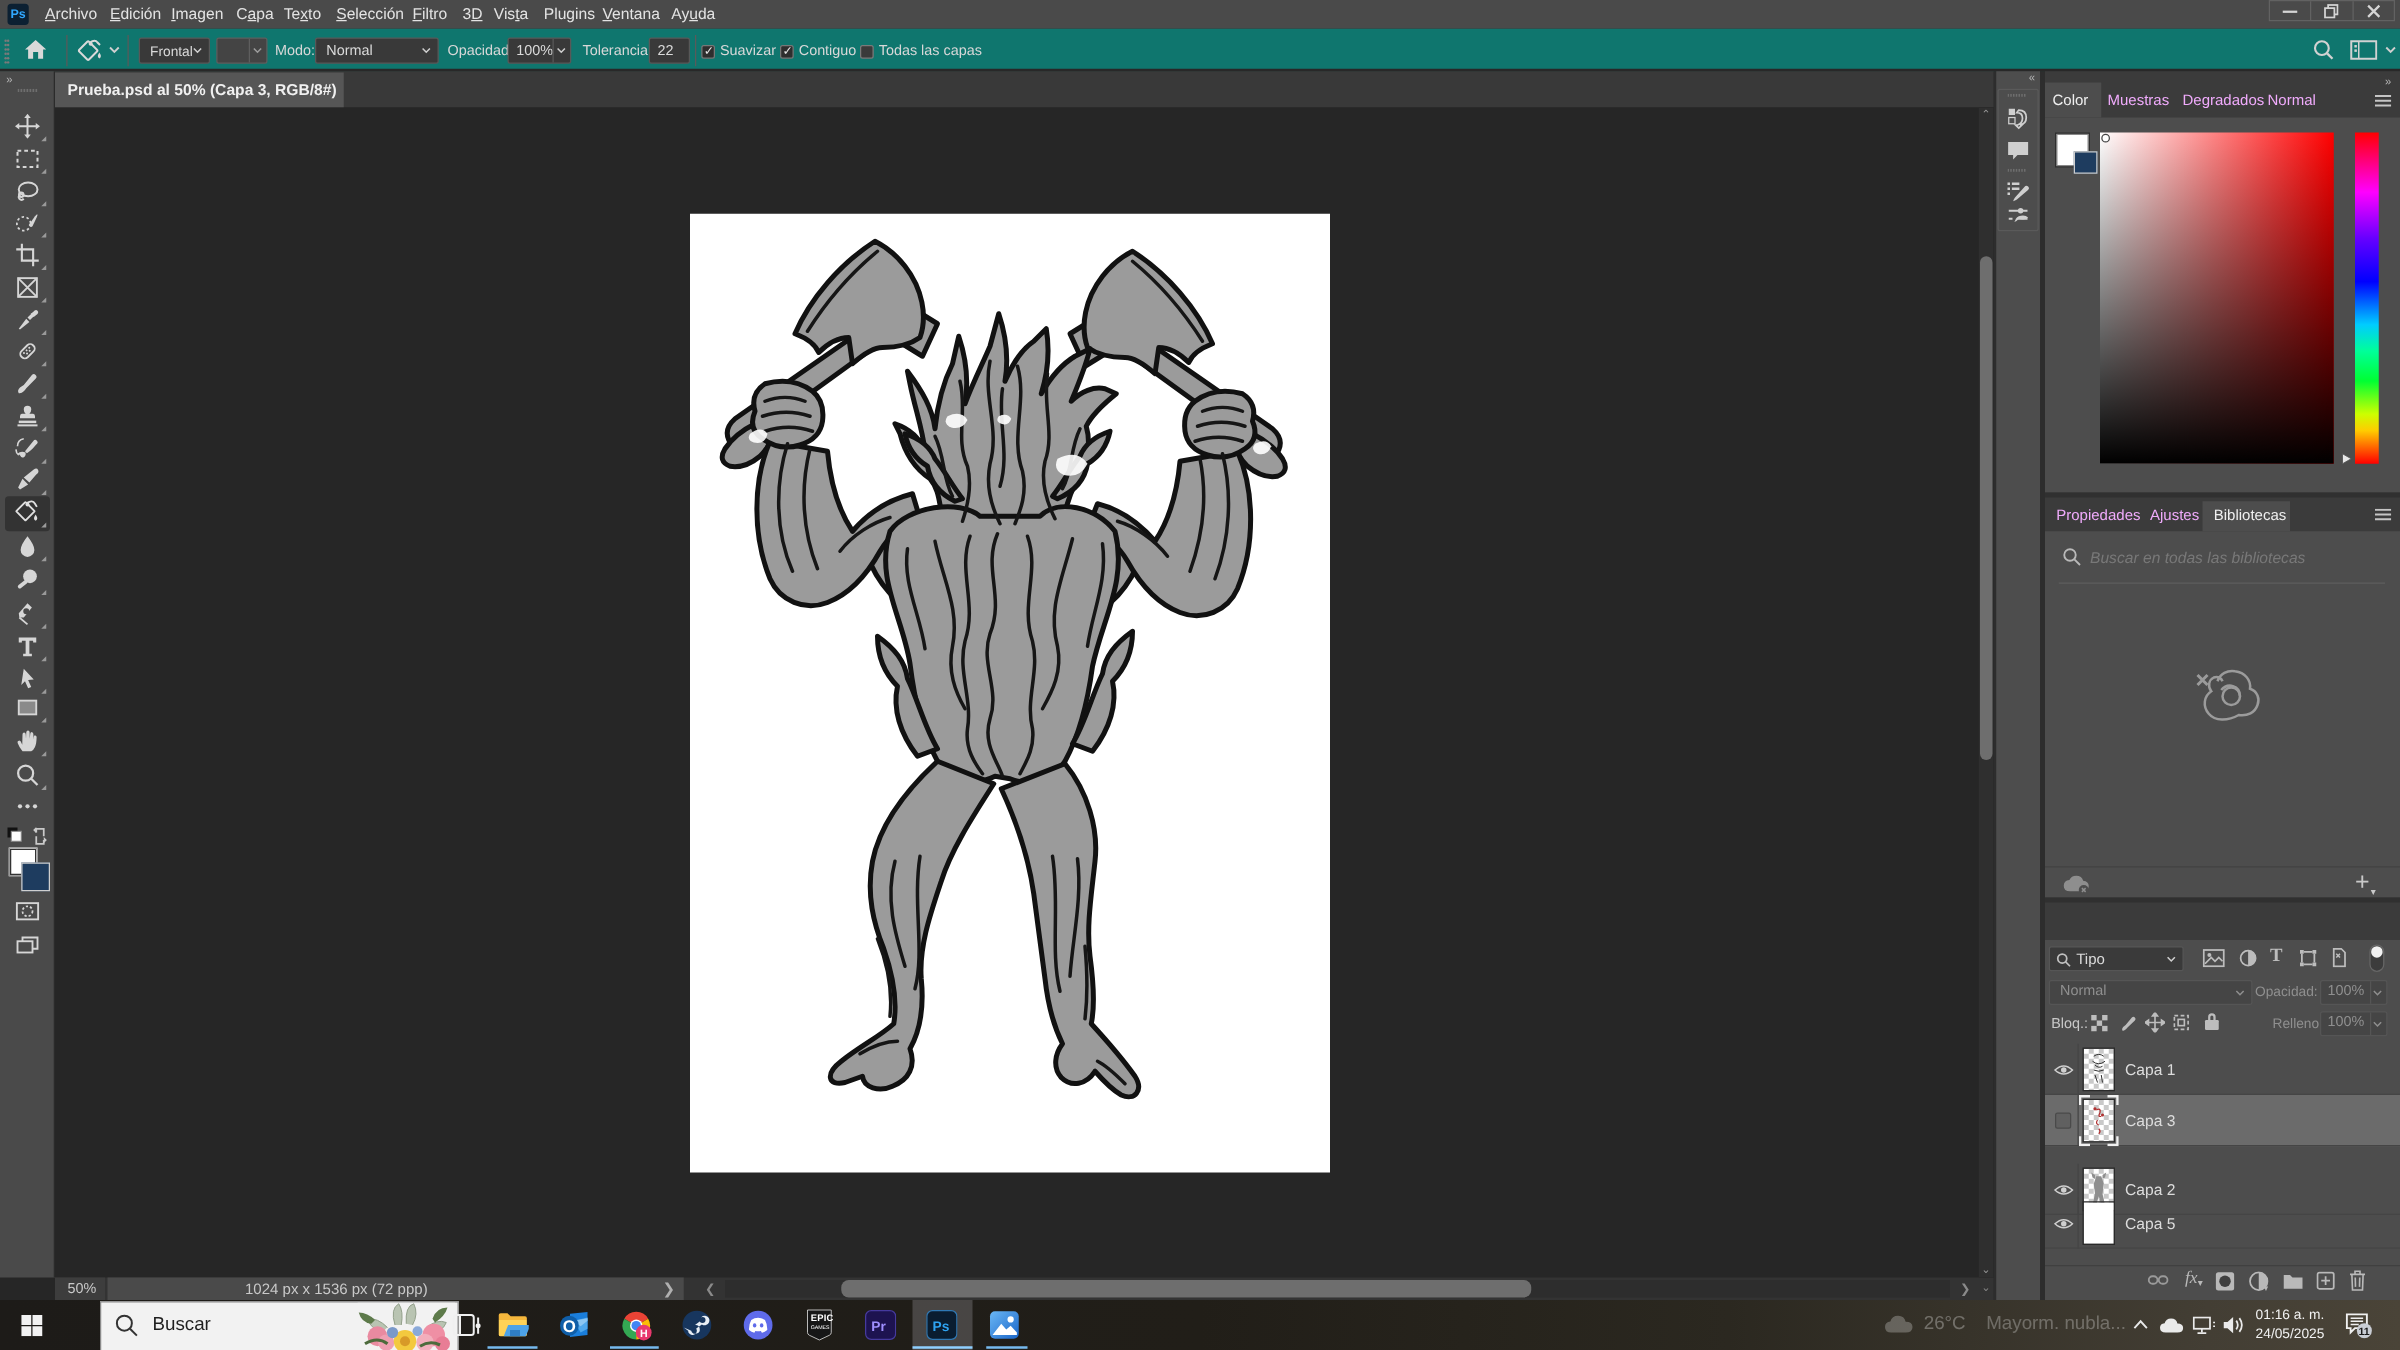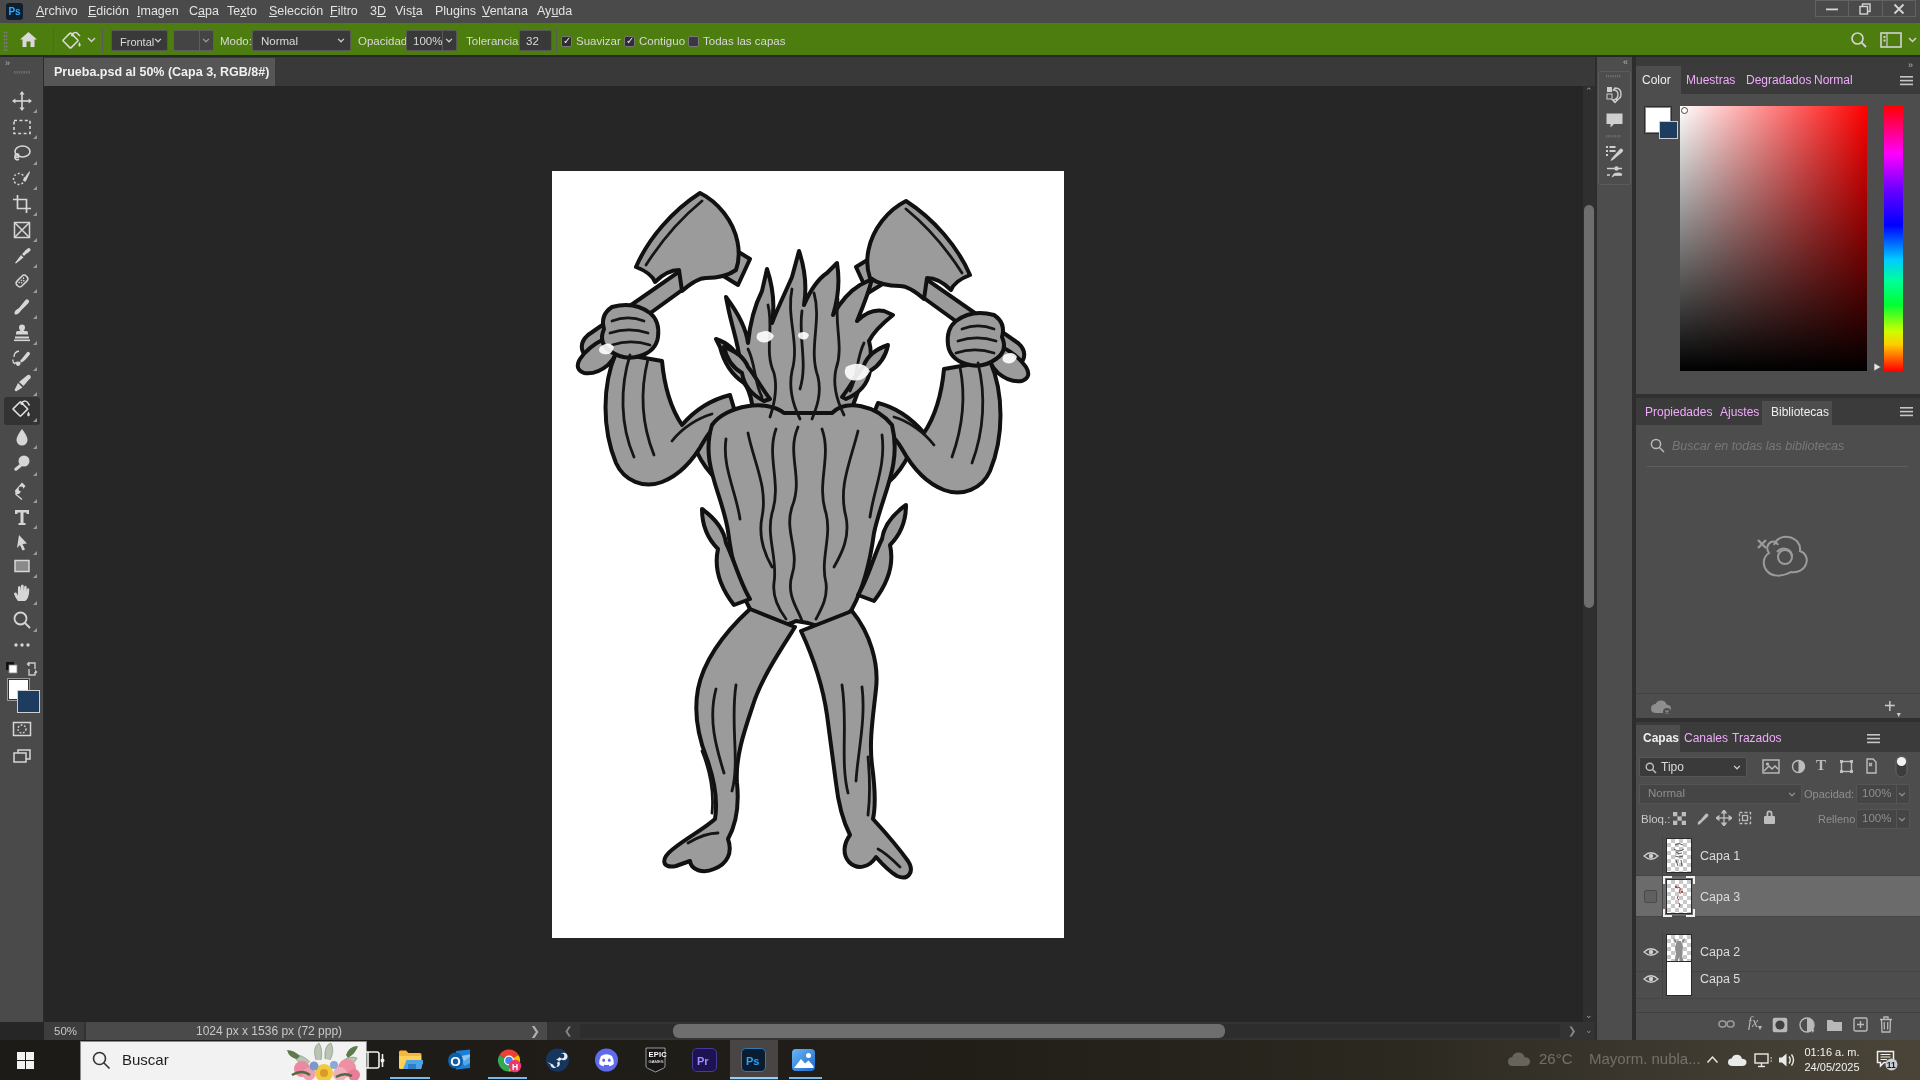--- a/index.html
+++ b/index.html
@@ -7,21 +7,21 @@
 .abs { position:absolute; }
 #app { position:absolute; left:0; top:0; width:1920px; height:1040px; }
 
 #menubar { position:absolute; left:0; top:0; width:1920px; height:23px; background:#4a4a4a; }
 #menubar .mi { position:absolute; top:4px; font-size:12.5px; color:#e3e3e3; }
 #pslogo { position:absolute; left:6px; top:3px; width:17px; height:17px; background:#0c2032; border-radius:3px; color:#31a8ff; font-size:10px; font-weight:bold; text-align:center; line-height:17px; }
 #winbtns { position:absolute; right:4px; top:0; width:101px; height:17px; border:1px solid #626262; display:flex; }
 #winbtns div { flex:1; border-right:1px solid #626262; text-align:center; }
 #winbtns div:last-child { border-right:none; }
 
-#optionsbar { position:absolute; left:0; top:23px; width:1920px; height:34px; background:#4d7c0f; border-bottom:2px solid #282828; }
+#optionsbar { position:absolute; left:0; top:23px; width:1920px; height:34px; background:#0f766e; border-bottom:2px solid #282828; }
 #optionsbar .lbl { position:absolute; top:12px; font-size:11.5px; color:#d8d8d8; }
 .combo { position:absolute; top:7px; height:21px; background:#393939; border:1px solid #585858; border-radius:2px; color:#dadada; font-size:12px; }
 .combo .tx { position:absolute; left:8px; top:4px; font-size:11.5px; }
 .combo .caret { position:absolute; right:5px; top:7px; width:8px; height:5px; }
 .vsep { position:absolute; top:5px; width:1px; height:25px; background:#5a5a5a; }
 .chk { position:absolute; top:13px; width:11px; height:11px; border-radius:2px; }
 .chk.on { background:#2e2e2e; border:1px solid #777; }
 .chk.off { background:#3a3a3a; border:1px solid #7a7a7a; }
 .chk.on:after { content:"✓"; position:absolute; left:1px; top:-2px; color:#e8e8e8; font-size:10px; }
 
@@ -147,21 +147,21 @@
     <div class="lbl" style="left:358px">Opacidad:</div>
     <div class="combo" style="left:406px;width:51px">
         <span class="tx" style="left:6px">100%</span>
         <div style="position:absolute;right:13px;top:0;width:1px;height:19px;background:#585858"></div>
         <svg class="caret" style="right:3px" viewBox="0 0 9 6">
           <path d="M1 1 L4.5 4.5 L8 1" stroke="#cfcfcf" stroke-width="1.5" fill="none"></path>
         </svg>
       </div>
     <div class="lbl" style="left:466px">Tolerancia:</div>
     <div class="combo" style="left:519px;width:33px">
-        <span class="tx" style="left:6px">32</span>
+        <span class="tx" style="left:6px">22</span>
       </div>
     <div class="vsep" style="left:556px"></div>
     <div class="chk on" style="left:561px"></div>
     <div class="lbl" style="left:576px">Suavizar</div>
     <div class="chk on" style="left:624px"></div>
     <div class="lbl" style="left:639px">Contiguo</div>
     <div class="chk off" style="left:688px"></div>
     <div class="lbl" style="left:703px">Todas las capas</div>
     <svg class="abs" style="left:1850px;top:8px" width="18" height="18" viewBox="0 0 18 18">
         <circle cx="7.5" cy="7.5" r="5.5" stroke="#d2d2d2" stroke-width="1.7" fill="none"></circle>
@@ -600,33 +600,20 @@
       <div class="abs" style="left:0px;top:636px;width:284px;height:1px;background:#424242"></div>
       <svg class="abs" style="left:14px;top:643px" width="24" height="16" viewBox="0 0 24 16">
           <path d="M6 13 q -5 0 -5 -4.5 q 0 -4 4.5 -4.5 q 1.5 -3.5 5.5 -3.5 q 4.5 0 5.5 4 q 4.5 0.5 4.5 4.3 q 0 4.2 -5 4.2 Z" fill="#8e8e8e"></path>
           <circle cx="17" cy="12" r="4" fill="#4d4d4d"></circle>
           <path d="M15.5 10.5 L18.5 13.5 M18.5 10.5 L15.5 13.5" stroke="#8e8e8e" stroke-width="1.2"></path>
         </svg>
       <div class="abs" style="left:248px;top:638px;color:#c9c9c9;font-size:20px;font-weight:lighter">+<span style="font-size:8px;position:relative;top:4px;left:1px">▾</span></div>
       <div class="abs" style="left:0;top:661px;width:284px;height:4px;background:#303030"></div>
 
       <div class="pbody" style="top:695px;height:288px"></div>
-      <div class="ptabs" style="top:665px;height:30px">
-        <div style="position:absolute;left:0px;top:3px;width:44px;height:27px;background:#4d4d4d"></div>
-        <div class="ptab active" style="left:7px;top:9px;font-weight:bold">Capas</div>
-        <div class="ptab" style="left:48px;top:9px">Canales</div>
-        <div class="ptab" style="left:96px;top:9px">Trazados</div>
-        <svg class="abs" style="right:40px;top:12px" width="13" height="10" viewBox="0 0 13 10">
-            <g fill="#c5c5c5">
-              <rect y="0" width="13" height="1.6"></rect>
-              <rect y="3.8" width="13" height="1.6"></rect>
-              <rect y="7.6" width="13" height="1.6"></rect>
-            </g>
-          </svg>
-      </div>
       <div class="combo" style="left:3px;top:700px;width:108px;height:20px;background:#3a3a3a;border-color:#565656">
         <svg class="abs" style="left:5px;top:4px" width="12" height="12" viewBox="0 0 12 12">
             <g fill="none" stroke="#c0c0c0" stroke-width="1.4">
               <circle cx="4.8" cy="4.8" r="3.6"></circle>
               <line x1="7.5" y1="7.5" x2="11" y2="11"></line>
             </g>
           </svg>
         <span class="tx" style="left:21px;top:2px;font-size:12px">Tipo</span>
         <svg class="caret" viewBox="0 0 9 6">
             <path d="M1 1 L4.5 4.5 L8 1" stroke="#cfcfcf" stroke-width="1.5" fill="none"></path>

